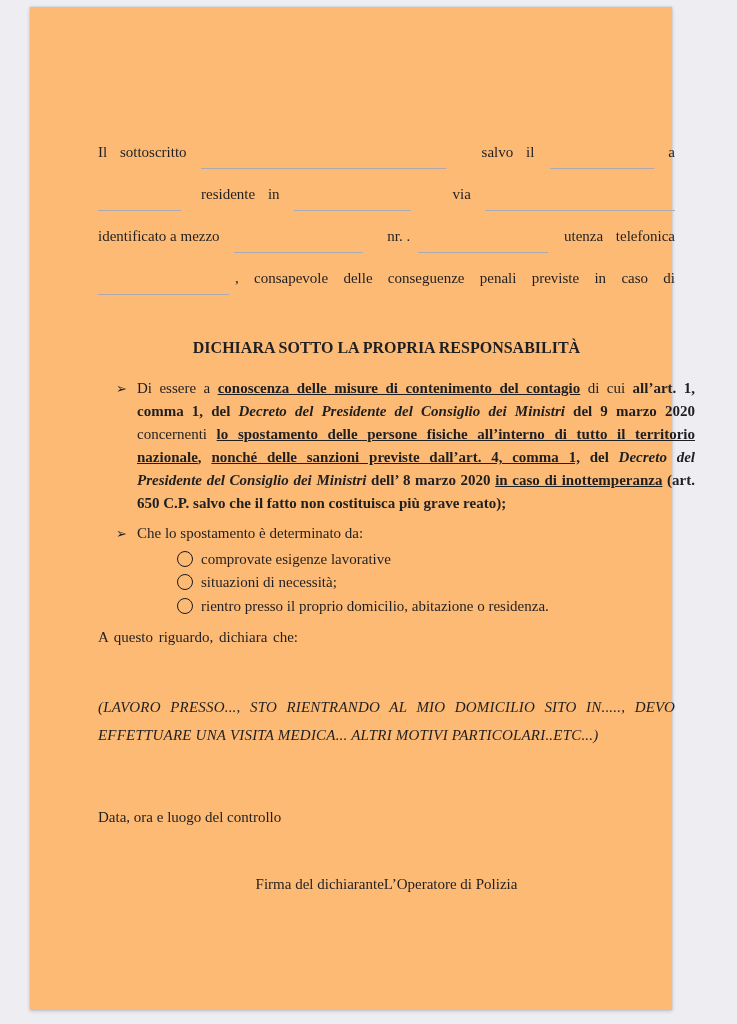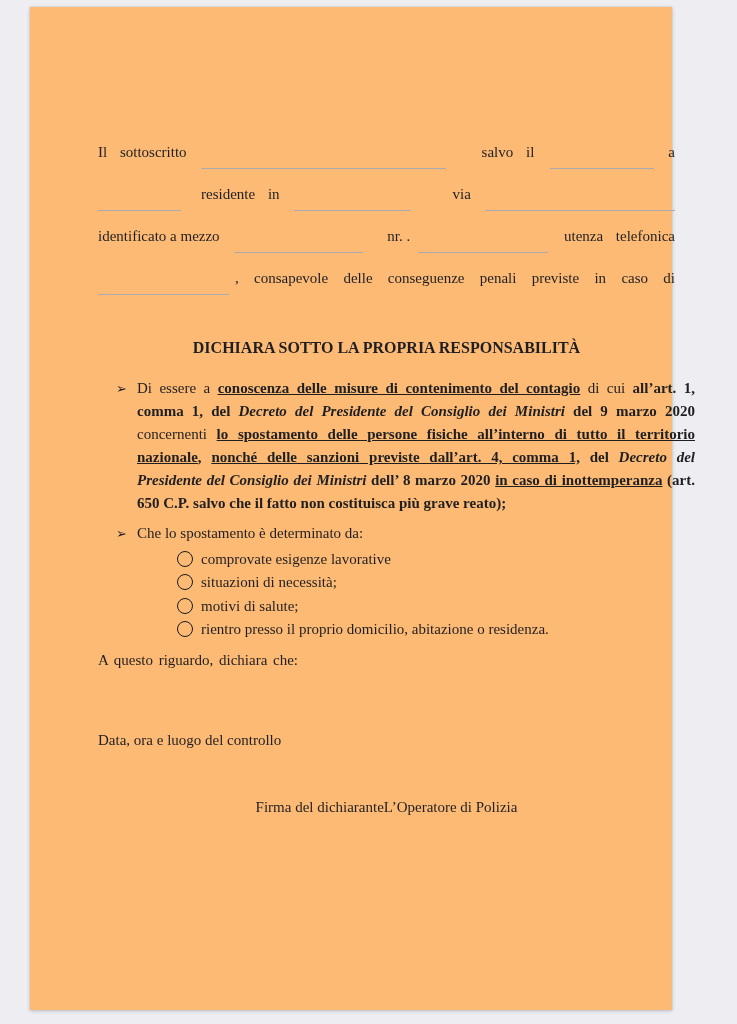--- a/index.html
+++ b/index.html
@@ -117,30 +117,27 @@
       <div class="option">
         <span class="radio"></span>
         <span>comprovate esigenze lavorative</span>
       </div>
       <div class="option">
         <span class="radio"></span>
         <span>situazioni di necessità;</span>
       </div>
       <div class="option">
         <span class="radio"></span>
-        <span>motivi di salute;</span>
-      </div>
-      <div class="option">
-        <span class="radio"></span>
         <span>rientro presso il proprio domicilio, abitazione o residenza.</span>
       </div>
     </div>
 
     <div class="intro">A  questo riguardo, dichiara che:</div>
 
+    <div class="examples">(LAVORO PRESSO..., STO RIENTRANDO AL MIO DOMICILIO SITO IN....., DEVO EFFETTUARE UNA VISITA MEDICA... ALTRI MOTIVI PARTICOLARI..ETC...)</div>
 
     <div class="control">Data, ora e luogo del controllo</div>
 
     <div class="signatures">
       <span>Firma del dichiarante</span>
       <span>L’Operatore di Polizia</span>
     </div>
 
   </div>
 </div>

